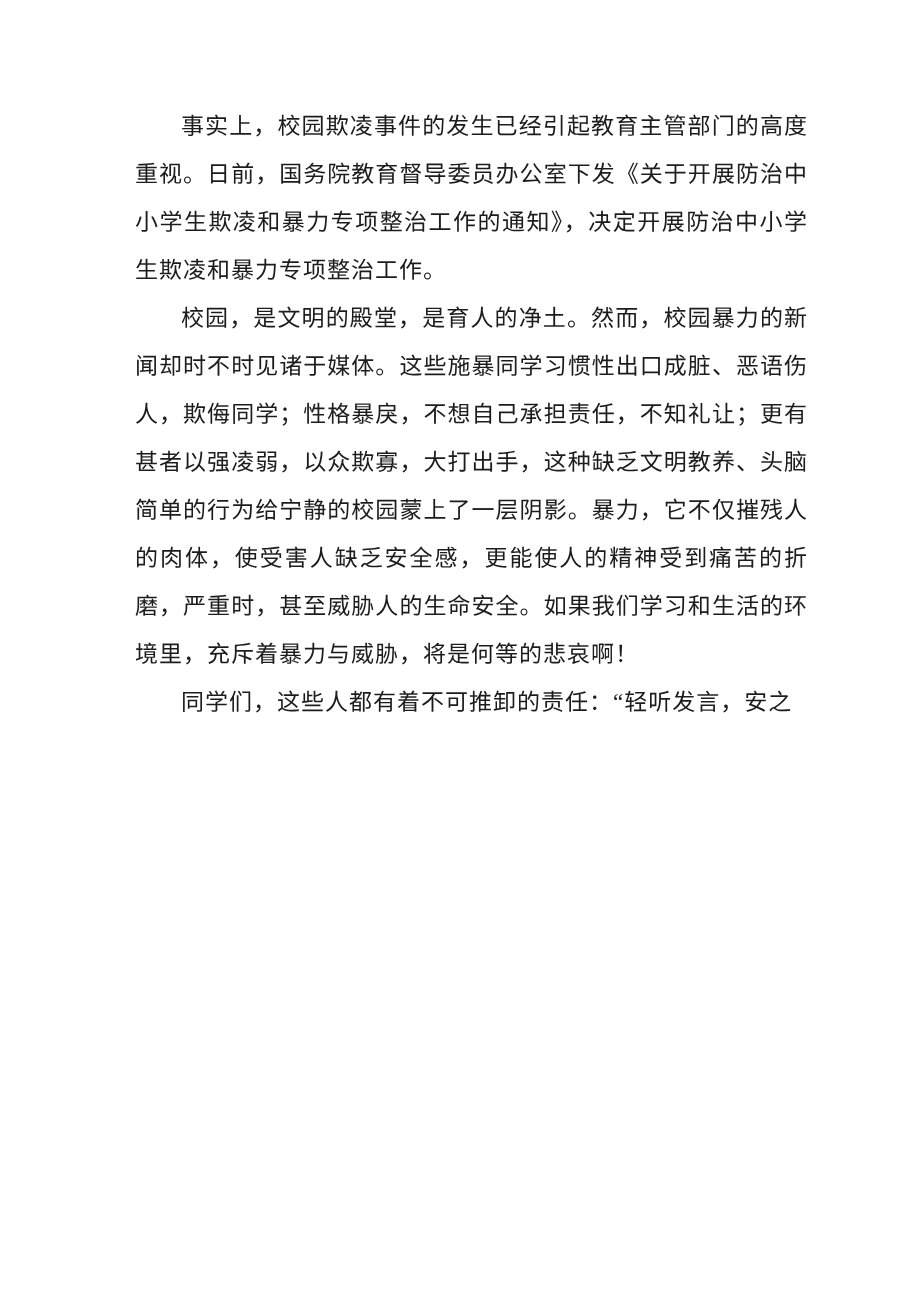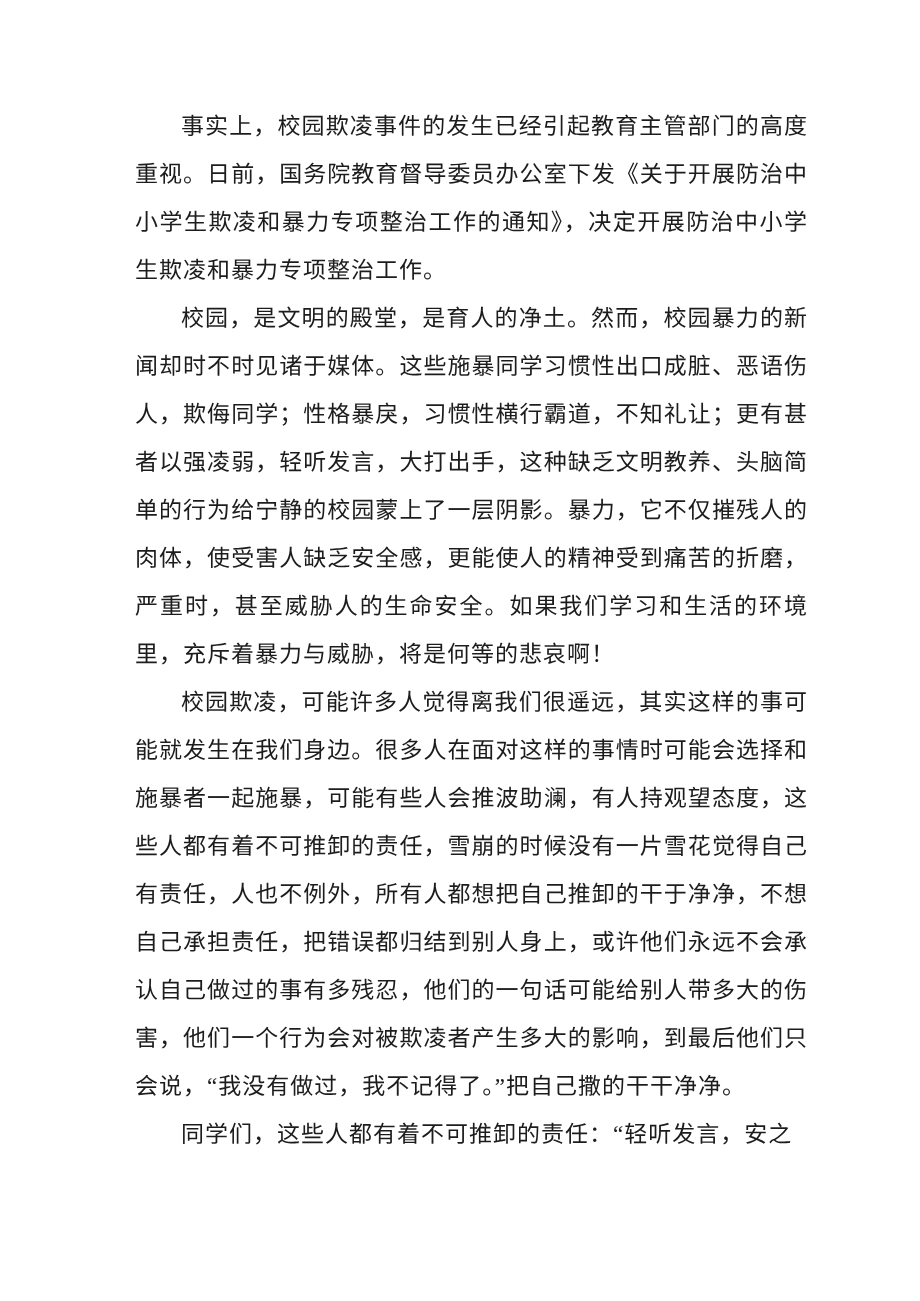--- a/index.html
+++ b/index.html
@@ -35,17 +35,16 @@
     word-break: break-all;
     font-weight: 400;
   }
 </style>
 </head>
 <body>
 
 <div class="page">
   <div class="text-block">
     <p>事实上，校园欺凌事件的发生已经引起教育主管部门的高度重视。日前，国务院教育督导委员办公室下发《关于开展防治中小学生欺凌和暴力专项整治工作的通知》，决定开展防治中小学生欺凌和暴力专项整治工作。</p>
-    <p>校园，是文明的殿堂，是育人的净土。然而，校园暴力的新闻却时不时见诸于媒体。这些施暴同学习惯性出口成脏、恶语伤人，欺侮同学；性格暴戾，习惯性横行霸道，不知礼让；更有甚者以强凌弱，轻听发言，大打出手，这种缺乏文明教养、头脑简单的行为给宁静的校园蒙上了一层阴影。暴力，它不仅摧残人的肉体，使受害人缺乏安全感，更能使人的精神受到痛苦的折磨，严重时，甚至威胁人的生命安全。如果我们学习和生活的环境里，充斥着暴力与威胁，将是何等的悲哀啊！</p>
-    <p>校园欺凌，可能许多人觉得离我们很遥远，其实这样的事可能就发生在我们身边。很多人在面对这样的事情时可能会选择和施暴者一起施暴，可能有些人会推波助澜，有人持观望态度，这些人都有着不可推卸的责任，雪崩的时候没有一片雪花觉得自己有责任，人也不例外，所有人都想把自己推卸的干于净净，不想自己承担责任，把错误都归结到别人身上，或许他们永远不会承认自己做过的事有多残忍，他们的一句话可能给别人带多大的伤害，他们一个行为会对被欺凌者产生多大的影响，到最后他们只会说，“我没有做过，我不记得了。”把自己撒的干干净净。</p>
+    <p>校园，是文明的殿堂，是育人的净土。然而，校园暴力的新闻却时不时见诸于媒体。这些施暴同学习惯性出口成脏、恶语伤人，欺侮同学；性格暴戾，不想自己承担责任，不知礼让；更有甚者以强凌弱，以众欺寡，大打出手，这种缺乏文明教养、头脑简单的行为给宁静的校园蒙上了一层阴影。暴力，它不仅摧残人的肉体，使受害人缺乏安全感，更能使人的精神受到痛苦的折磨，严重时，甚至威胁人的生命安全。如果我们学习和生活的环境里，充斥着暴力与威胁，将是何等的悲哀啊！</p>
     <p>同学们，这些人都有着不可推卸的责任：“轻听发言，安之</p>
   </div>
 </div>
 
 </body></html>

